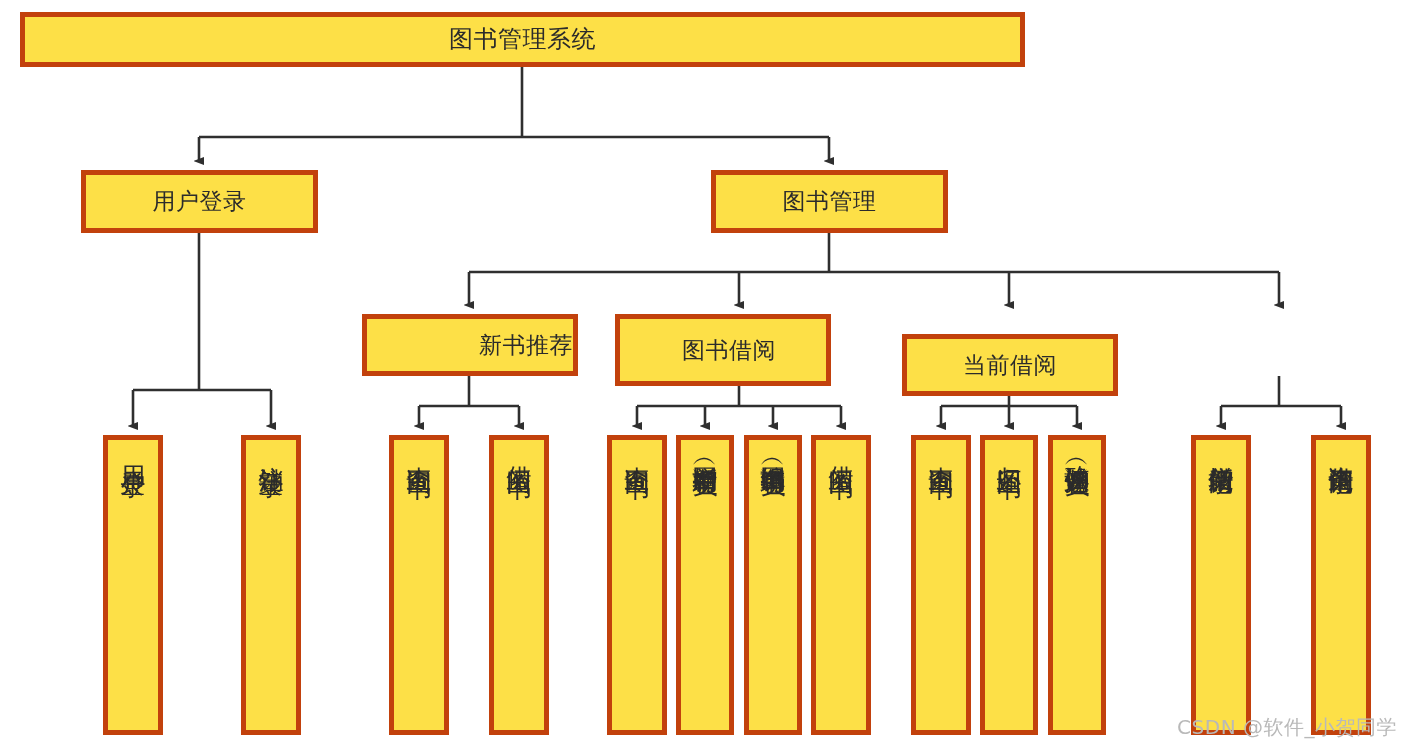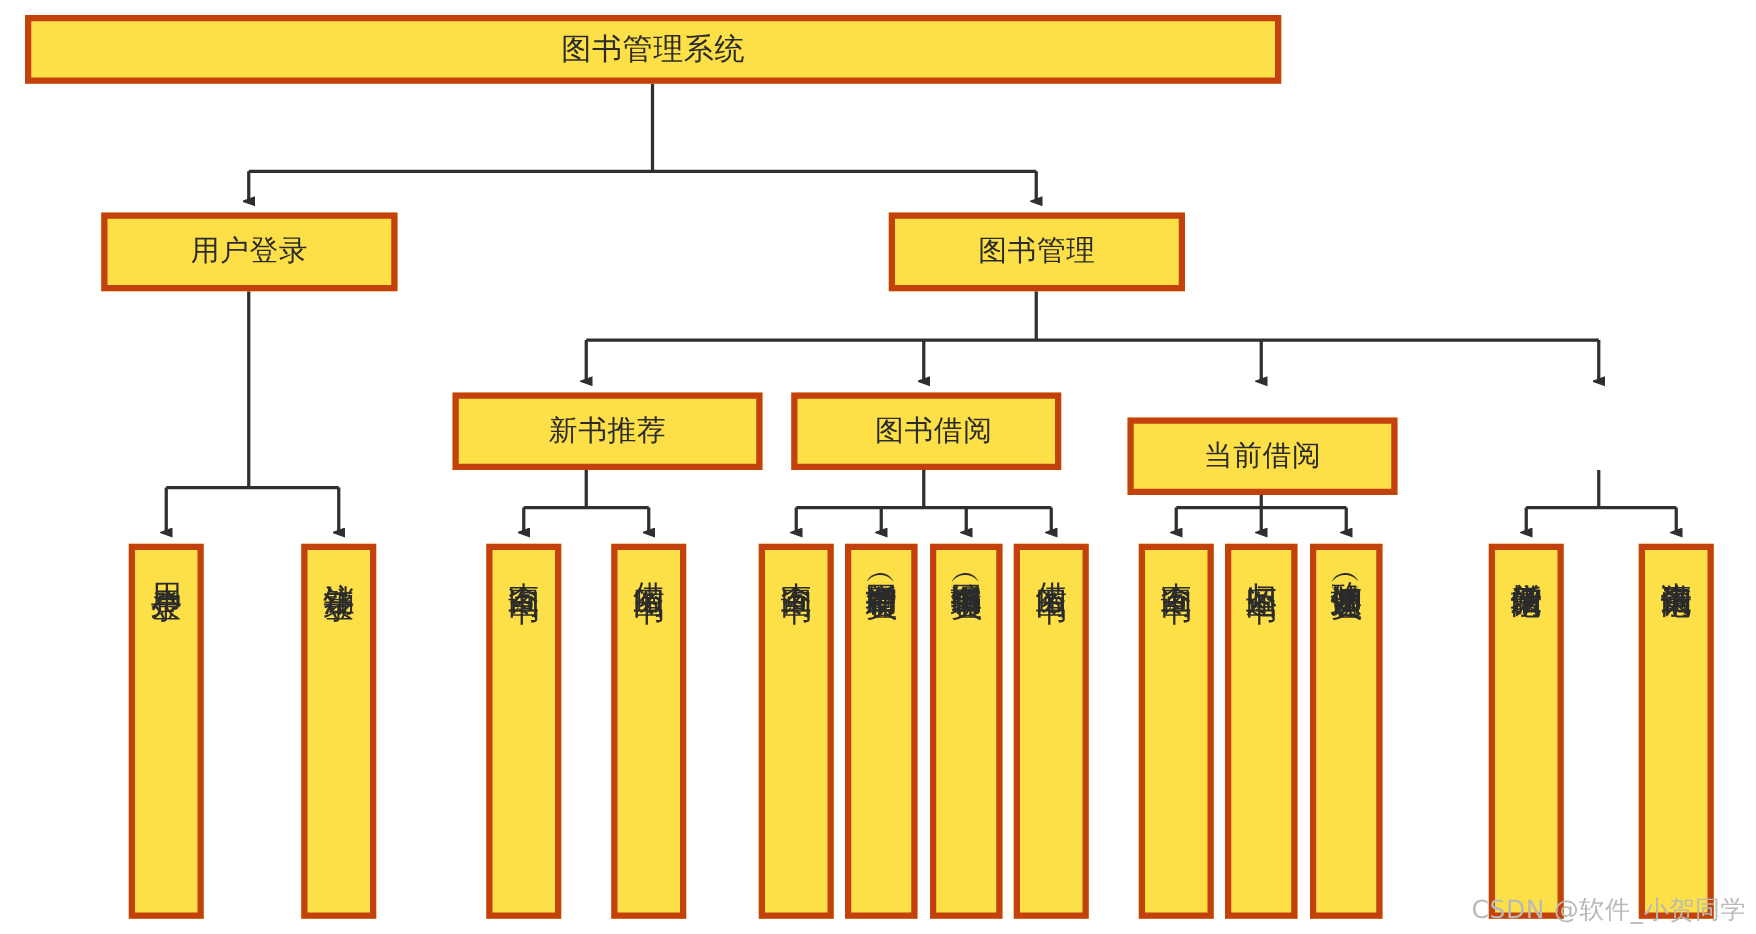--- a/index.html
+++ b/index.html
@@ -126,24 +126,24 @@
     <span class="label">图书管理系统</span>
   </div>
 
   <div class="node horizontal" style="left:81px; top:170px; width:237px; height:63px;">
     <span class="label">用户登录</span>
   </div>
   <div class="node horizontal" style="left:711px; top:170px; width:237px; height:63px;">
     <span class="label">图书管理</span>
   </div>
 
-  <div class="node horizontal" style="left:362px; top:314px; width:248px; height:62px;">
+  <div class="node horizontal" style="left:362px; top:314px; width:216px; height:62px;justify-content:flex-end;">
     <span class="label">新书推荐</span>
   </div>
-  <div class="node horizontal" style="left:633px; top:314px; width:216px; height:62px;padding-left:12px;">
+  <div class="node horizontal" style="left:615px; top:314px; width:216px; height:72px;padding-left:12px;">
     <span class="label">图书借阅</span>
   </div>
   <div class="node horizontal" style="left:902px; top:314px; width:216px; height:62px;margin-top:20px;">
     <span class="label">当前借阅</span>
   </div>
 
   <div class="node vertical" style="left:103px; top:435px; width:60px; height:300px;">
     <span class="label">用户登录</span>
   </div>
   <div class="node vertical" style="left:241px; top:435px; width:60px; height:300px;">

